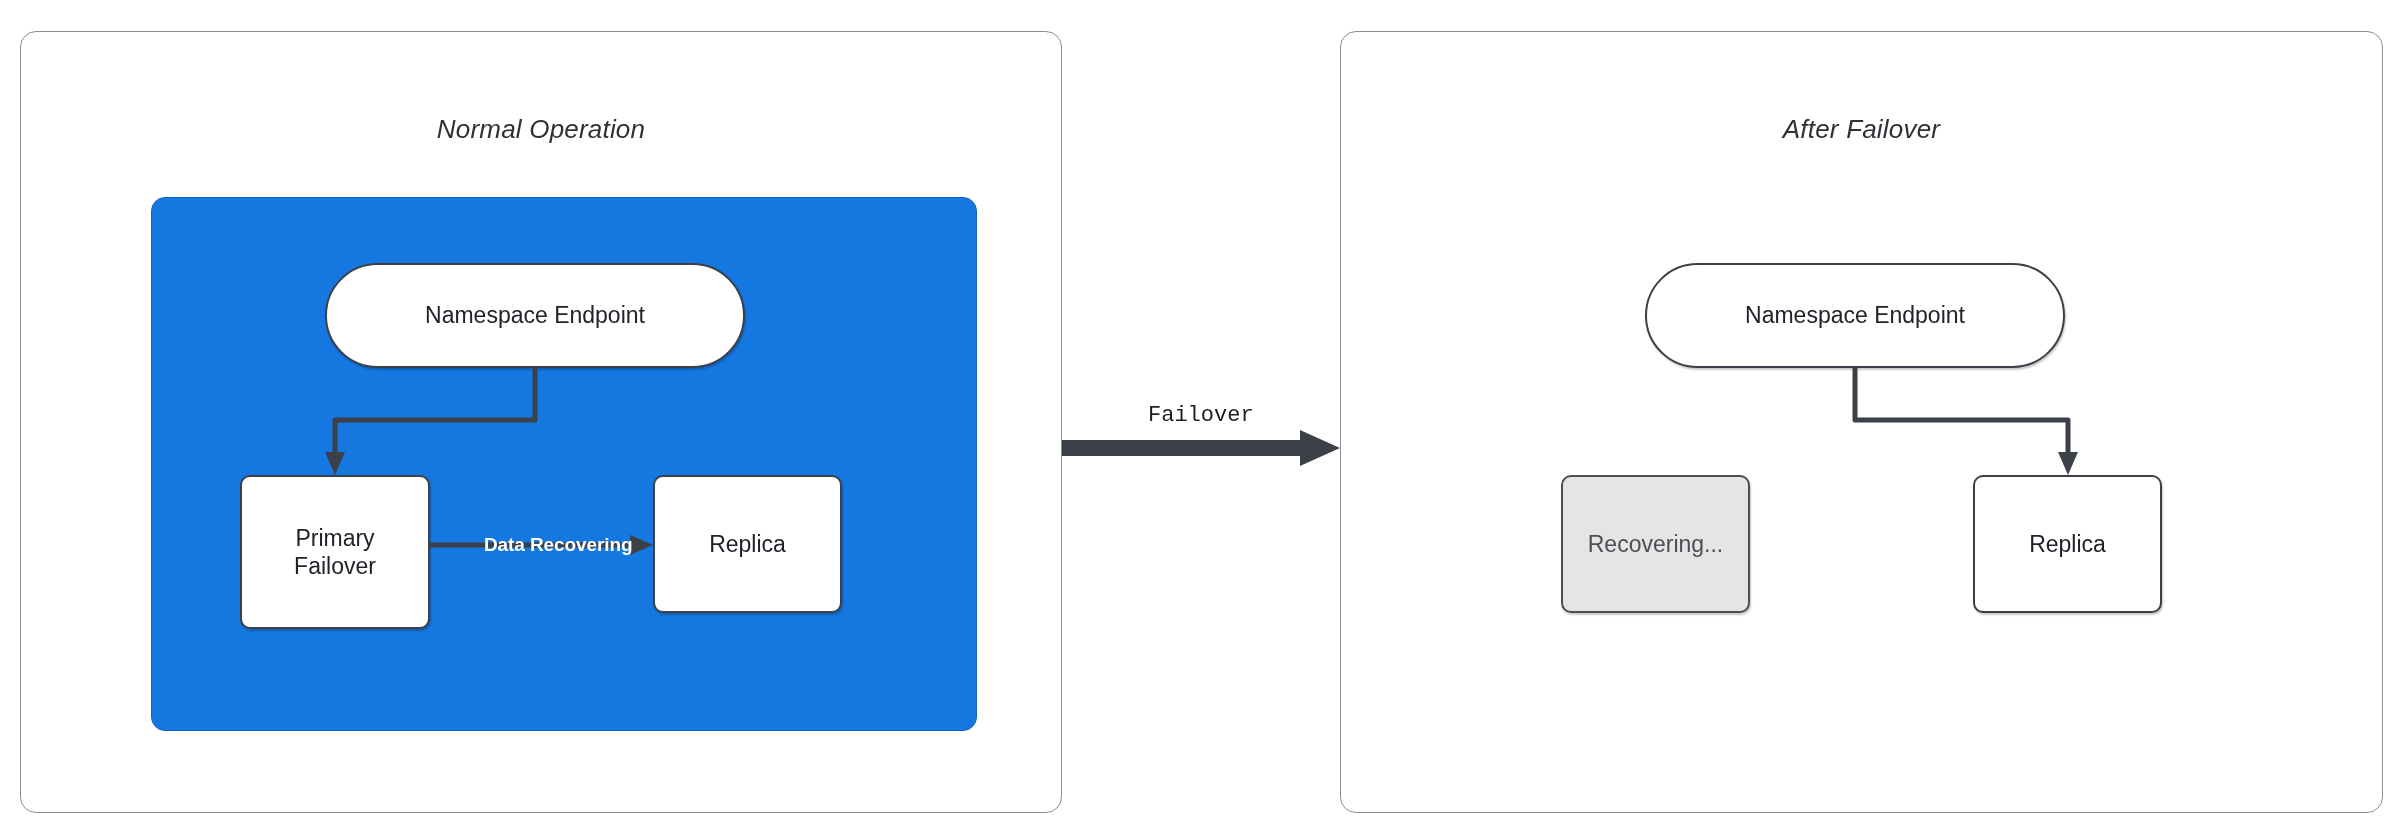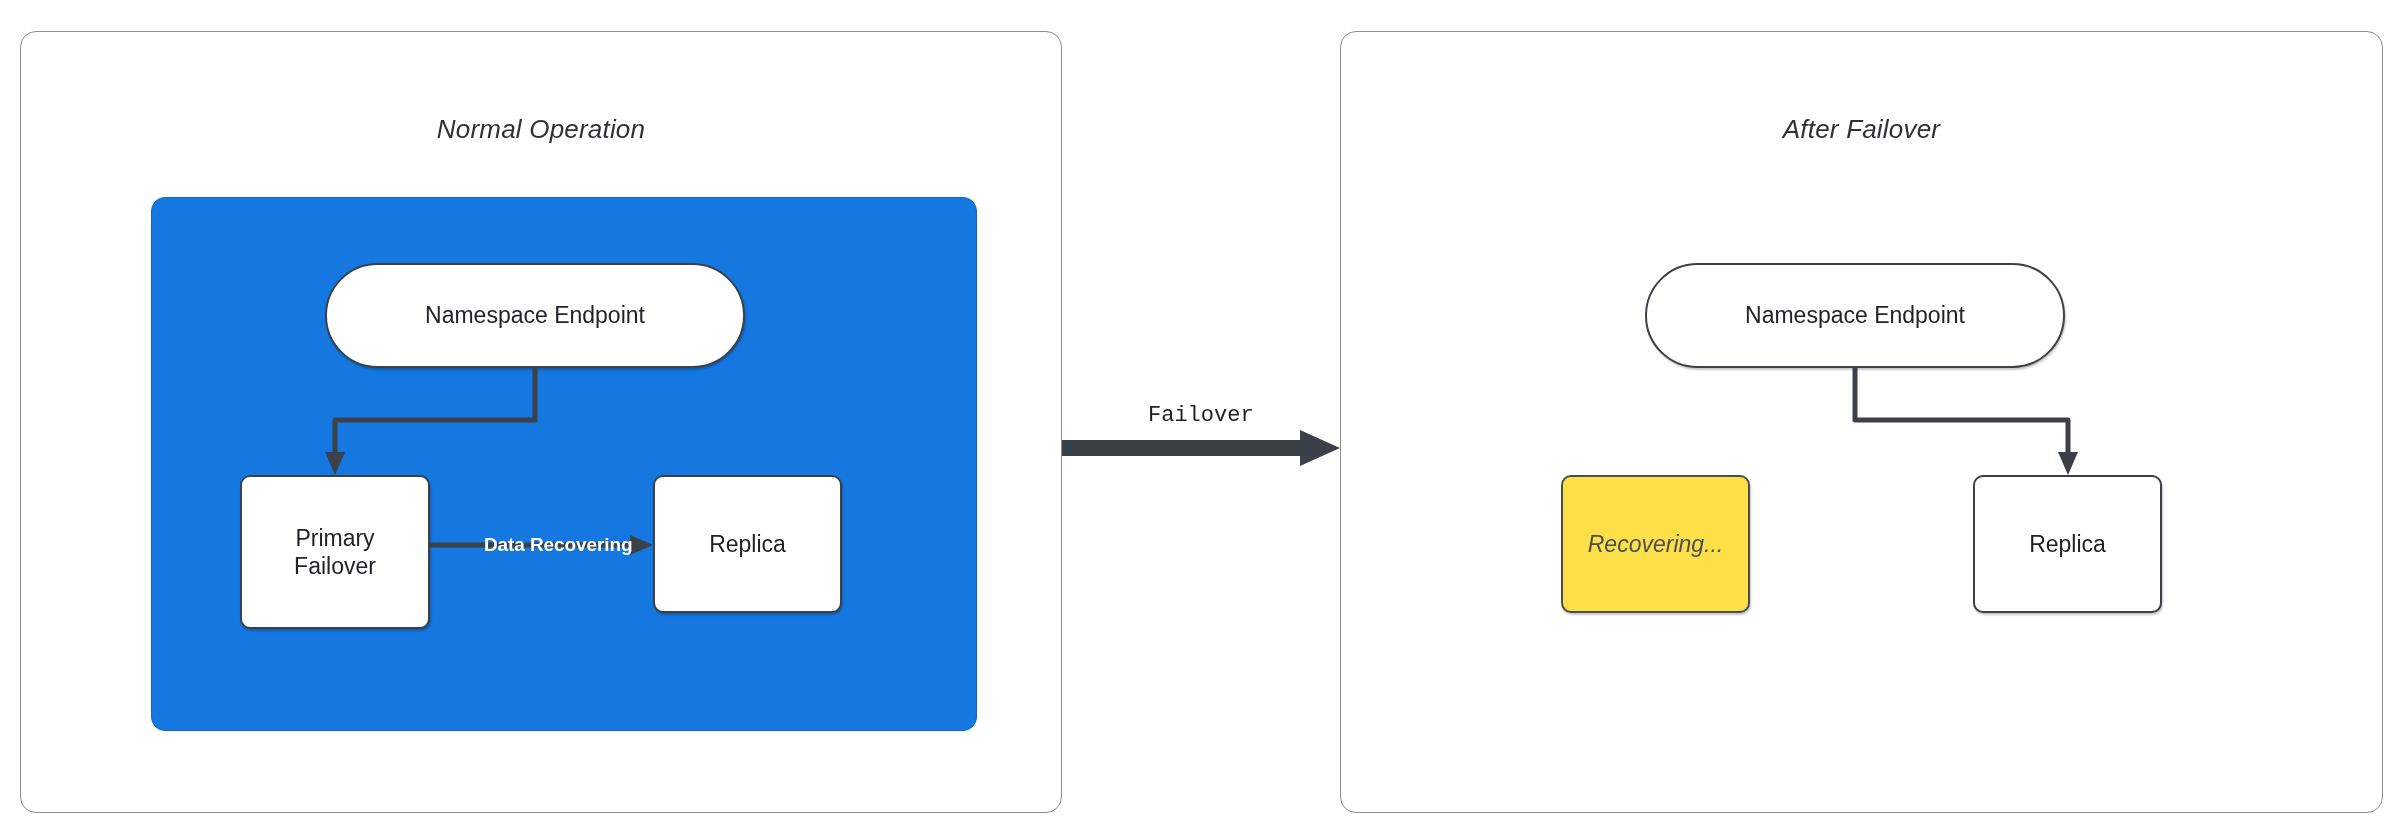--- a/index.html
+++ b/index.html
@@ -65,23 +65,22 @@
     justify-content: center;
     text-align: center;
     color: #20242a;
     font-size: 23px;
     line-height: 1.22;
     box-shadow: 1px 2px 2px rgba(0,0,0,0.22);
   }
   .node.pill { border-radius: 56px; }
   .node.box  { border-radius: 10px; }
   .node.recovering {
-    background: #fde047;
+    background: #e5e5e5;
     border-color: #4a4d52;
-    font-style: italic;
     color: #4b4f55;
   }
 
   
   #ep-left       { left: 325px; top: 255px; width: 420px; height: 105px; }
   #primary-left  { left: 240px; top: 467px; width: 190px; height: 154px; }
   #replica-left  { left: 653px; top: 467px; width: 189px; height: 138px; }
   
   #ep-right      { left: 1645px; top: 255px; width: 420px; height: 105px; }
   #recovering    { left: 1561px; top: 467px; width: 189px; height: 138px; }

